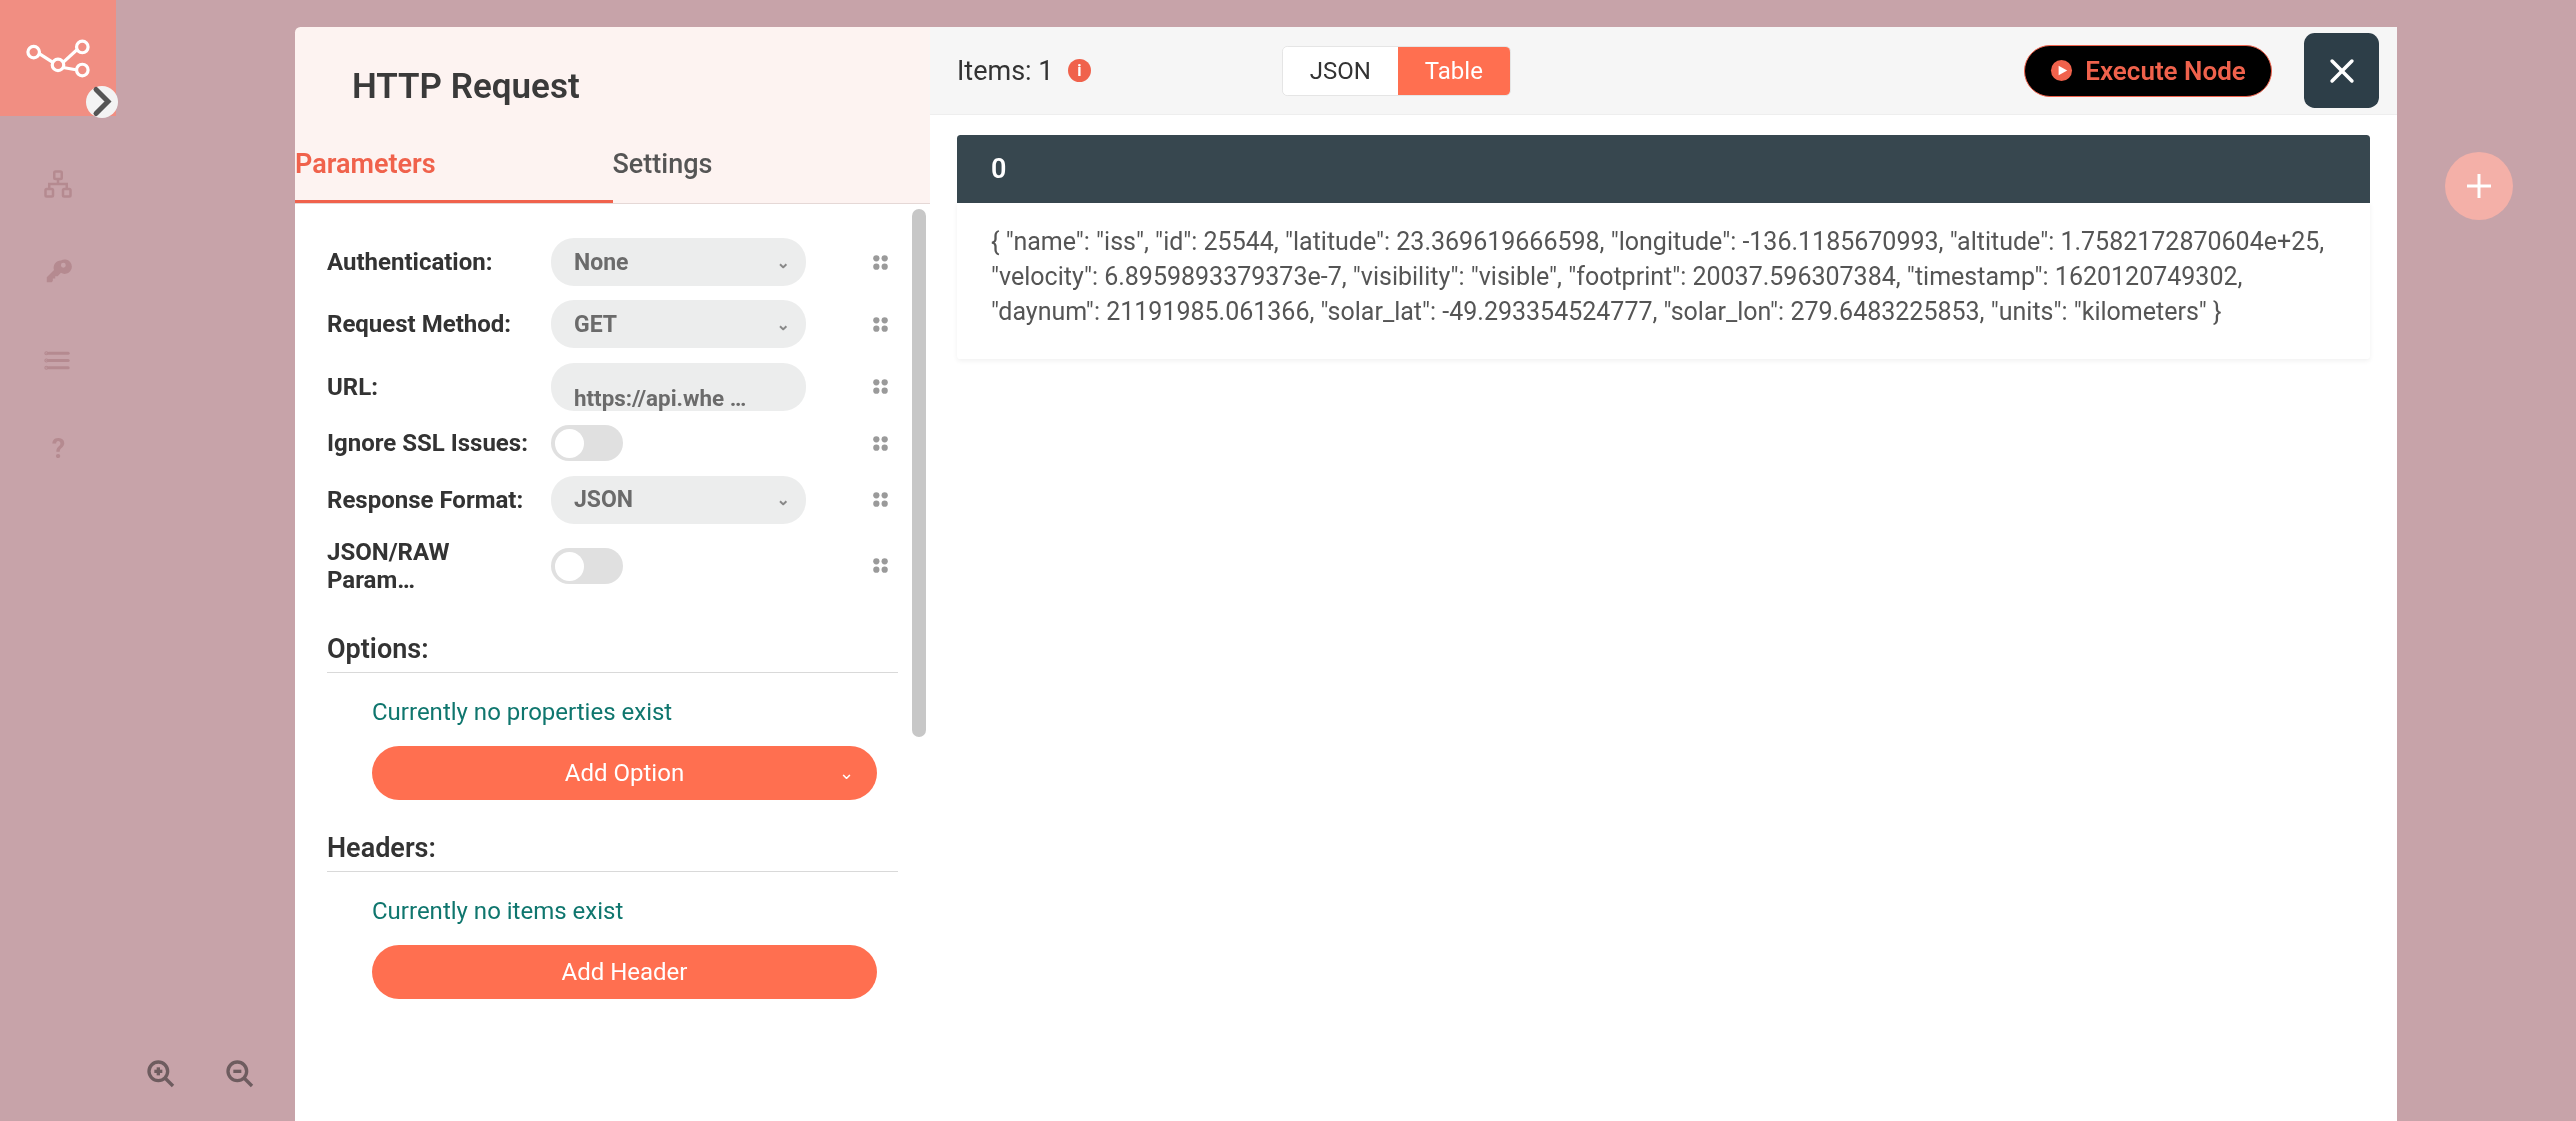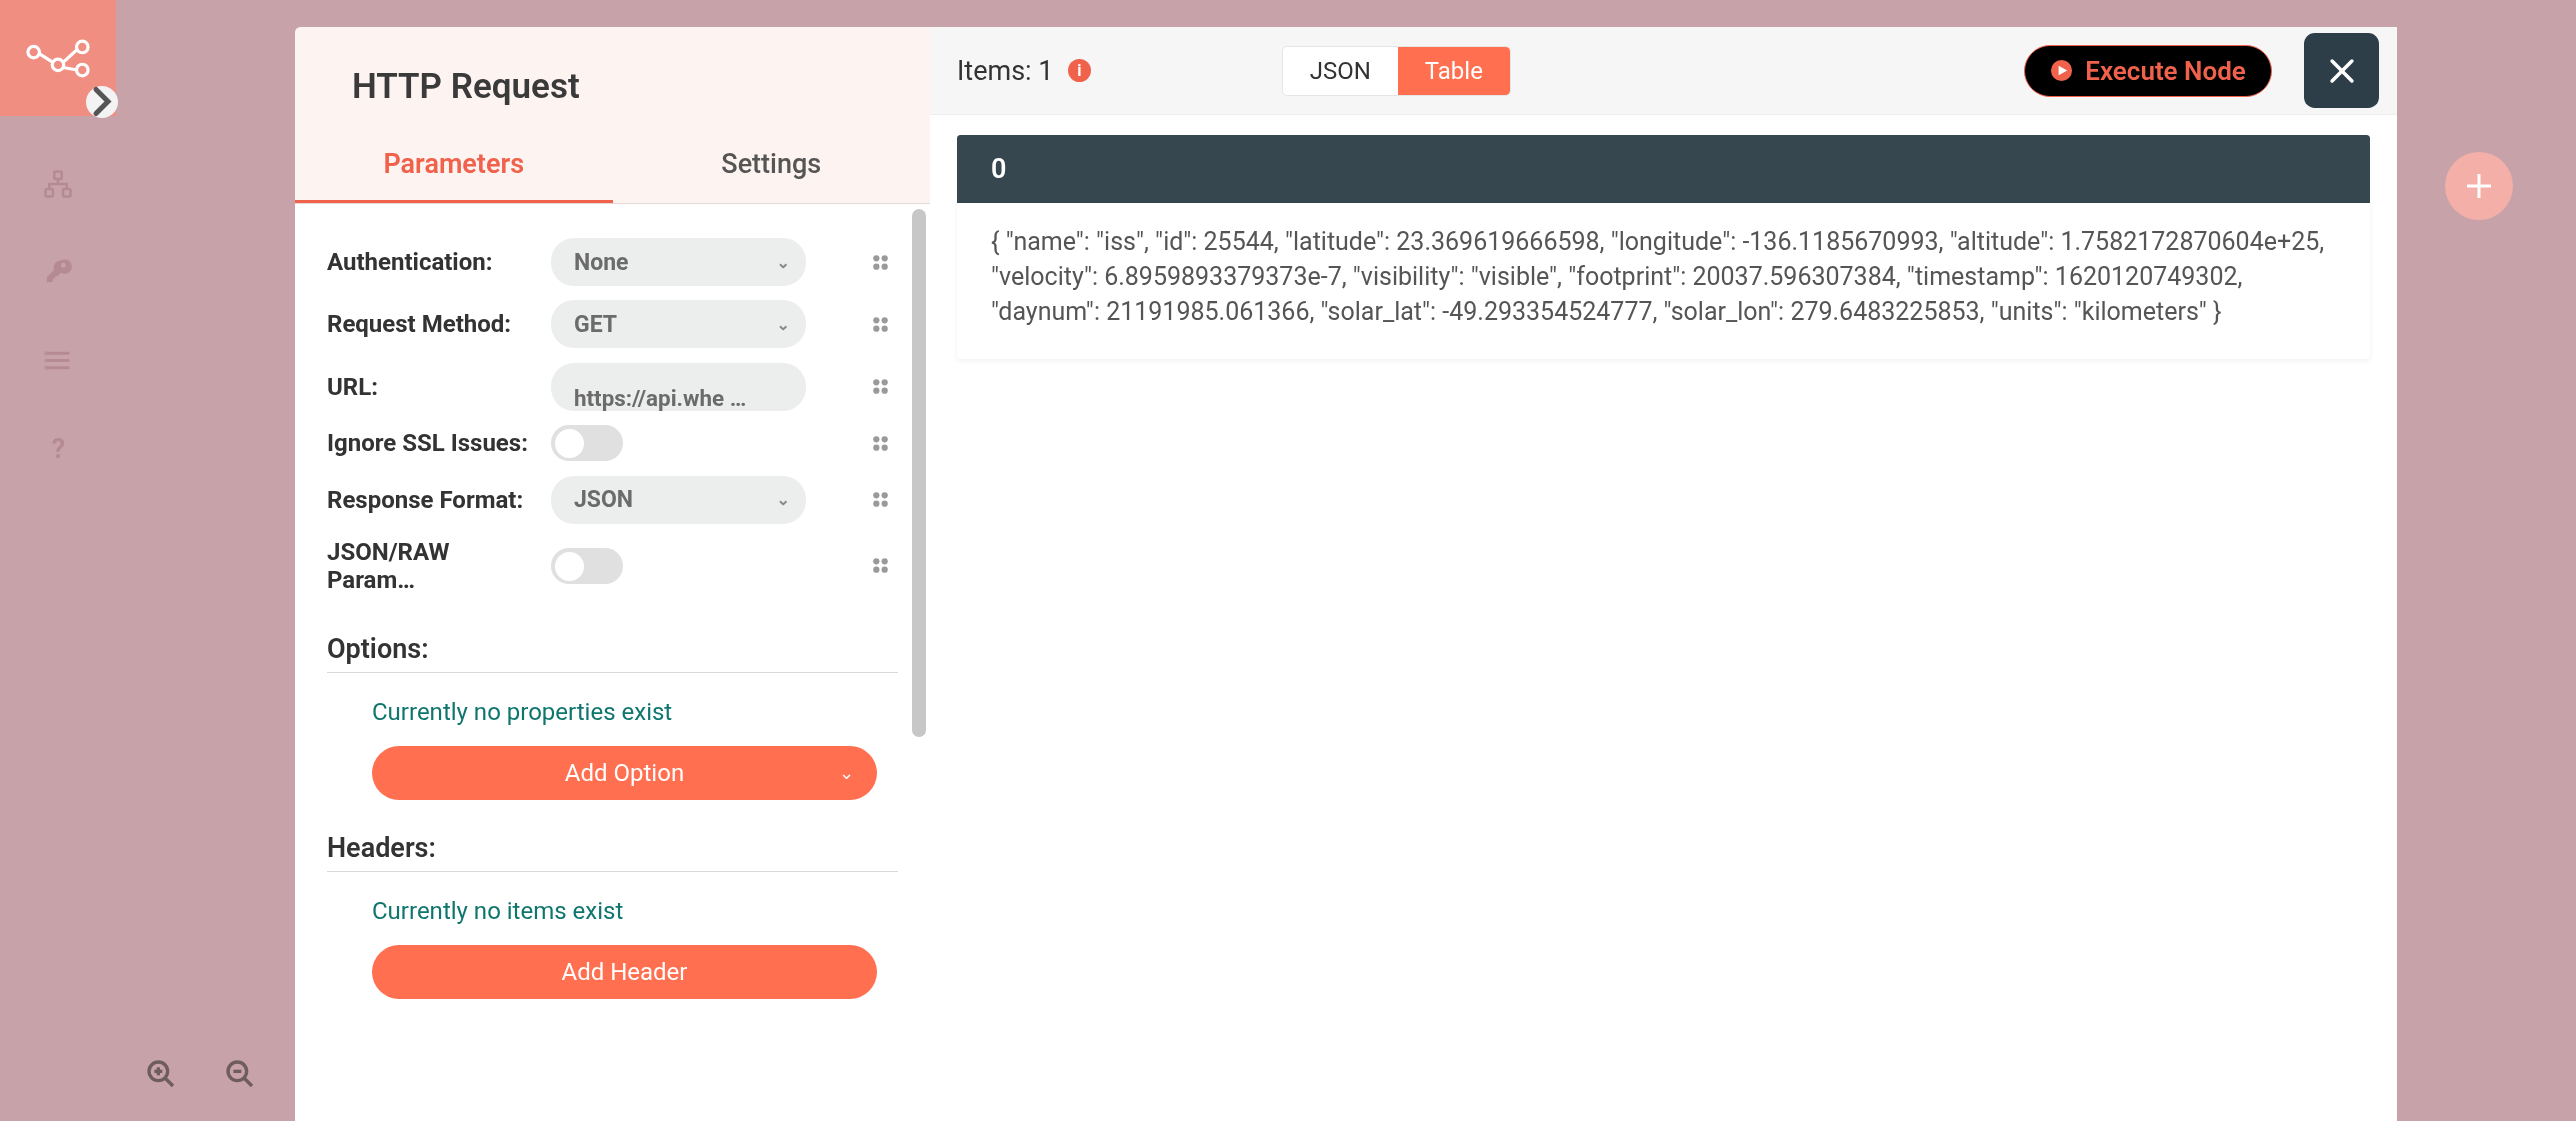--- a/index.html
+++ b/index.html
@@ -91,21 +91,21 @@
   font-size: 35px;
   font-weight: 600;
   color: #3a3a3a;
 }
 .tabs {
   display: flex;
   border-bottom: 0.9px solid #e5d8d6;
 }
 .tab {
   flex: 1;
-  text-align: center;
+  text-align: left;
   padding: 19.7px 0;
   font-size: 27px;
   font-weight: 500;
   color: #555;
   cursor: pointer;
 }
 .tab.active {
   color: #f0624c;
   border-bottom: 3.6px solid #f0624c;
   font-weight: 600;

